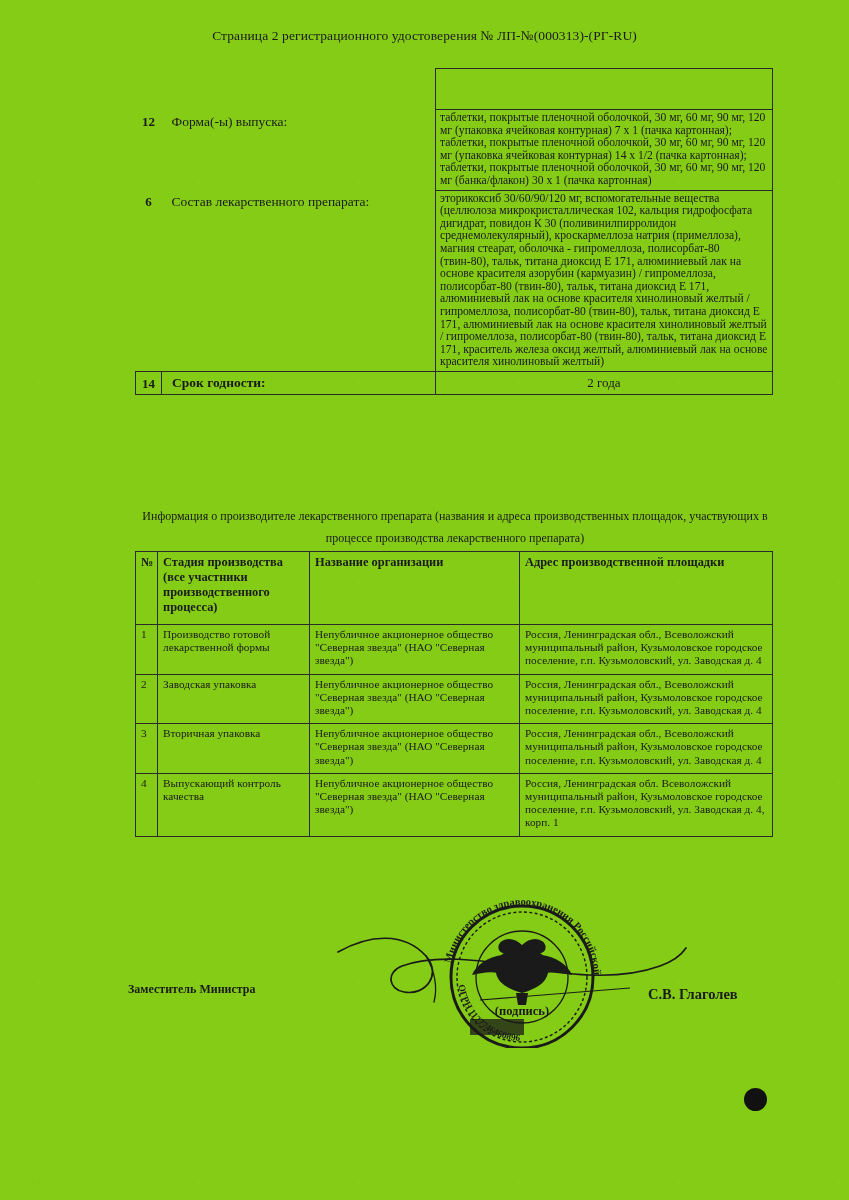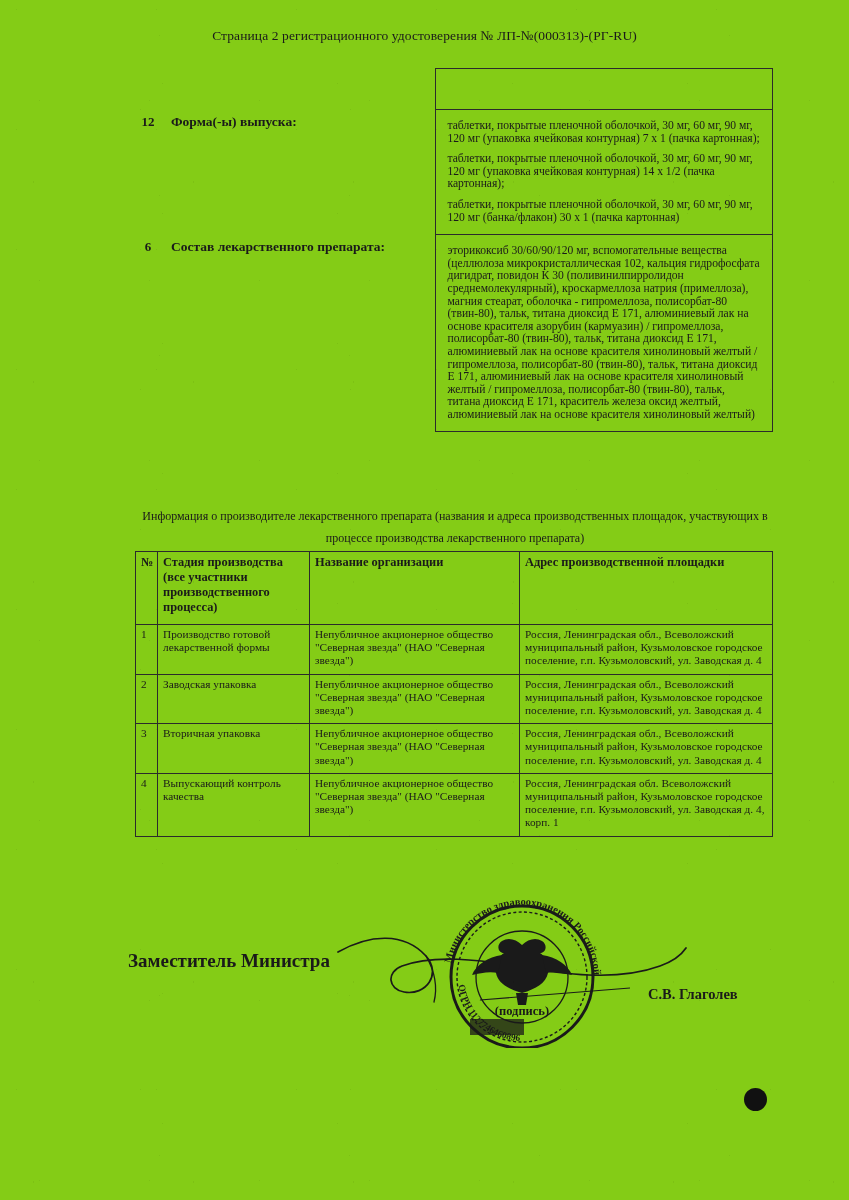--- a/index.html
+++ b/index.html
@@ -61,30 +61,30 @@
   }
   .t1-num {
     width: 26px;
     text-align: center;
     font-weight: bold;
     font-size: 13px;
     padding-top: 4px !important;
   }
   .t1-label {
     width: 274px;
-    font-weight: bold;
+    font-weight: normal;
     font-size: 13.5px;
     padding: 4px 0 0 10px !important;
   }
   .t1-value {
     font-size: 11.6px;
     line-height: 12.6px;
     padding: 2px 3px 2px 4px !important;
   }
-  .t1-value p { margin: 8px; }
+  .t1-value p { margin: 0; }
   .spacer-cell { height: 36px; }
   .no-border { border: none !important; }
   .t1-shelf-value {
     font-size: 13px;
     text-align: center;
     padding: 3px 0 3px 0 !important;
   }
   .t1-shelf-label {
     font-weight: bold;
     font-size: 13.5px;
@@ -131,22 +131,22 @@
   .c-stage { width: 152px; }
   .c-org   { width: 210px; }
   .c-addr  { width: 253px; }
   #table2 td.c-num { text-align: left; padding-left: 5px; }
   .row-h1 th { height: 66px; }
 
   
   .sig-title {
     position: absolute;
     left: 128px;
-    top: 950px;
-    font-size: 19px;
+    top: 982px;
+    font-size: 12px;
     font-weight: bold;
     text-align: right;
   }
   .sig-name {
     position: absolute;
     left: 648px;
     top: 986px;
     font-size: 14.5px;
     font-weight: bold;
   }
@@ -202,20 +202,25 @@
             <p>таблетки, покрытые пленочной оболочкой, 30 мг, 60 мг, 90 мг, 120 мг (упаковка ячейковая контурная) 14 х 1/2 (пачка картонная);</p>
             <p>таблетки, покрытые пленочной оболочкой, 30 мг, 60 мг, 90 мг, 120 мг (банка/флакон) 30 х 1 (пачка картонная)</p>
           </td>
       </tr>
       <tr>
         <td class="t1-num no-border">6</td>
         <td class="t1-label no-border">Состав лекарственного препарата:</td>
         <td class="t1-value">
             <p>эторикоксиб 30/60/90/120 мг, вспомогательные вещества (целлюлоза микрокристаллическая 102, кальция гидрофосфата дигидрат, повидон К 30 (поливинилпирролидон среднемолекулярный), кроскармеллоза натрия (примеллоза), магния стеарат, оболочка - гипромеллоза, полисорбат-80 (твин-80), тальк, титана диоксид Е 171, алюминиевый лак на основе красителя азорубин (кармуазин) / гипромеллоза, полисорбат-80 (твин-80), тальк, титана диоксид Е 171, алюминиевый лак на основе красителя хинолиновый желтый / гипромеллоза, полисорбат-80 (твин-80), тальк, титана диоксид Е 171, алюминиевый лак на основе красителя хинолиновый желтый / гипромеллоза, полисорбат-80 (твин-80), тальк, титана диоксид Е 171, краситель железа оксид желтый, алюминиевый лак на основе красителя хинолиновый желтый)</p>
           </td>
+      </tr>
+      <tr>
+        <td class="t1-num">14</td>
+        <td class="t1-shelf-label">Срок годности:</td>
+        <td class="t1-shelf-value">2 года</td>
       </tr>
     </tbody>
   </table>
 
   <div id="manufacturer-intro">Информация о производителе лекарственного препарата (названия и адреса производственных площадок, участвующих в процессе производства лекарственного препарата)</div>
 
   <table id="table2">
     <colgroup>
       <col class="c-num">
         <col class="c-stage">

